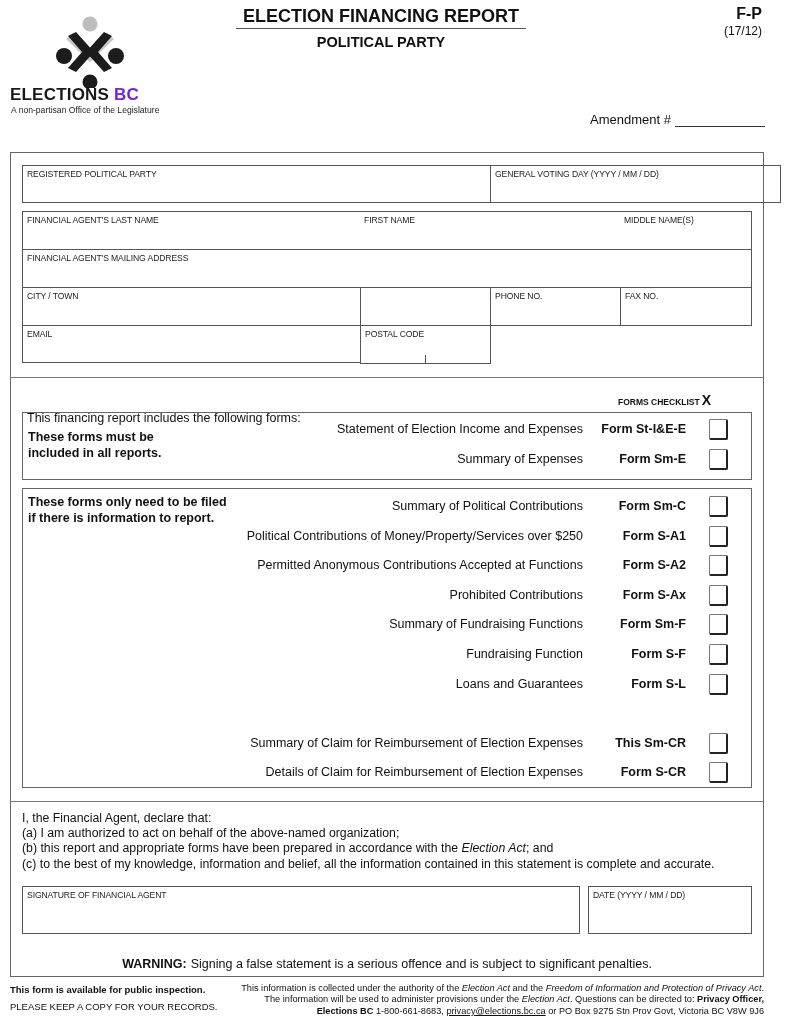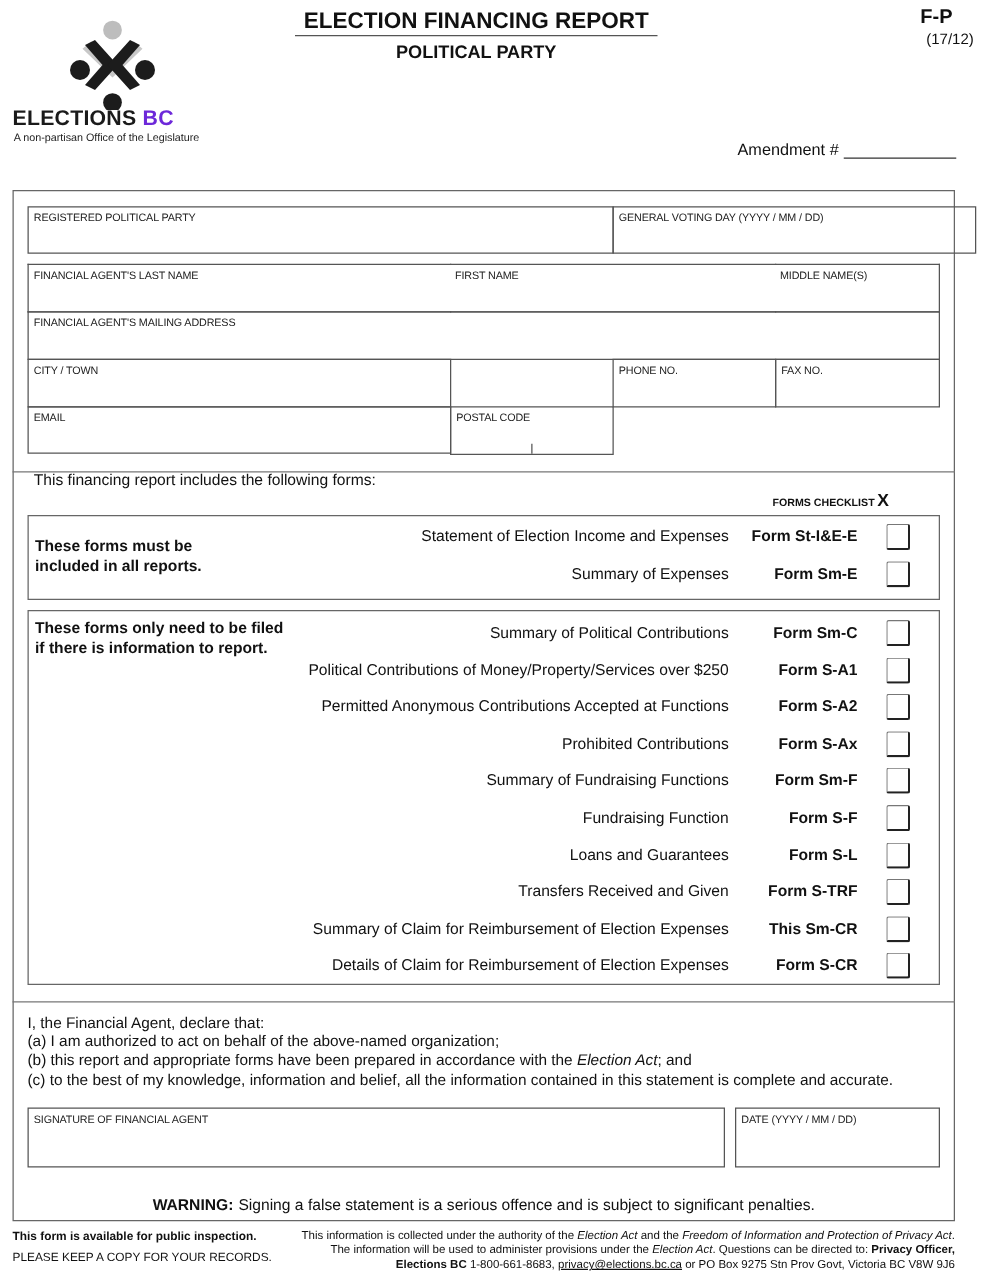--- a/index.html
+++ b/index.html
@@ -10,38 +10,38 @@
 
   
   .logo { left: 10px; top: 8px; width: 150px; height: 110px; }
   .logo-word { left: 10px; top: 85px; font-size: 17px; font-weight: bold; letter-spacing: 0.2px; color: #1a1a1a; white-space: nowrap; }
   .logo-word .bc { color: #6d28d9; font-weight: bold; margin-top: 46px; }
   .logo-tag { left: 11px; top: 105px; font-size: 8.6px; color: #222; white-space: nowrap; }
 
   .title { left: 236px; top: 6px; width: 290px; text-align: center; font-size: 18px; font-weight: bold; border-bottom: 1.5px solid #555; padding-bottom: 1px; white-space: nowrap; }
   .subtitle { left: 236px; top: 34px; width: 290px; text-align: center; font-size: 14.5px; font-weight: bold; white-space: nowrap; }
   .formcode { left: 700px; top: 5px; width: 62px; text-align: right; font-size: 16px; font-weight: bold; }
-  .formver { left: 717px; top: 24px; width: 62px; text-align: right; font-size: 12px; }
+  .formver { left: 700px; top: 24px; width: 62px; text-align: right; font-size: 12px; }
 
   .amend { left: 590px; top: 112px; font-size: 13px; white-space: nowrap; display: flex; align-items: flex-end; }
   .amend-line { display: inline-block; width: 90px; border-bottom: 1px solid #333; height: 13px; margin-left: 4px; }
 
   
   .frame { left: 10px; top: 152px; width: 754px; height: 825px; border: 1px solid #666; }
   .hdiv { left: 10px; width: 754px; height: 0; border-top: 1px solid #777; }
 
   
   .field { position: absolute; border: 1px solid #555; }
   .field-label { position: absolute; left: 4px; top: 3px; font-size: 8.6px; color: #222; white-space: nowrap; letter-spacing: -0.1px; }
   .field-input { position: absolute; left: 4px; right: 4px; bottom: 3px; height: 18px; border: none; background: transparent; font-family: "Liberation Sans", sans-serif; font-size: 12px; outline: none; }
 
   .tick { position: absolute; width: 1px; height: 8px; background: #555; }
 
   
-  .intro { left: 27px; top: 377px; font-size: 12.5px; white-space: nowrap; }
+  .intro { left: 27px; top: 411px; font-size: 12.5px; white-space: nowrap; }
   .checklist-head { left: 618px; top: 392px; font-size: 8.5px; font-weight: bold; white-space: nowrap; }
   .checklist-head .x { font-size: 14px; margin-left: 2px; }
 
   .fbox { position: absolute; left: 22px; width: 730px; border: 1px solid #666; }
   .fbox-note { position: absolute; left: 5px; font-size: 12.5px; font-weight: bold; line-height: 15.5px; }
 
   .frow { position: absolute; left: 0; width: 730px; height: 22px; }
   .frow-desc { position: absolute; right: 170px; top: 3px; font-size: 12.5px; white-space: nowrap; }
   .frow-code { position: absolute; right: 67px; top: 3px; font-size: 12.5px; font-weight: bold; white-space: nowrap; }
   .chk { position: absolute; right: 25px; top: 0; width: 19px; height: 21px; border: 1px solid #777; border-right: 2.5px solid #222; border-bottom: 2.5px solid #222; border-radius: 2px; background: #fff; cursor: pointer; }
@@ -197,25 +197,20 @@
   <div class="frow" style="top:155px;">
     <span class="frow-desc">Fundraising Function</span>
     <span class="frow-code">Form S-F</span>
     <span class="chk"></span>
   </div>
   <div class="frow" style="top:185px;">
     <span class="frow-desc">Loans and Guarantees</span>
     <span class="frow-code">Form S-L</span>
     <span class="chk"></span>
   </div>
-  <div class="frow" style="top:214px;">
-    <span class="frow-desc">Transfers Received and Given</span>
-    <span class="frow-code">Form S-TRF</span>
-    <span class="chk"></span>
-  </div>
   <div class="frow" style="top:244px;">
     <span class="frow-desc">Summary of Claim for Reimbursement of Election Expenses</span>
     <span class="frow-code">This Sm-CR</span>
     <span class="chk"></span>
   </div>
   <div class="frow" style="top:273px;">
     <span class="frow-desc">Details of Claim for Reimbursement of Election Expenses</span>
     <span class="frow-code">Form S-CR</span>
     <span class="chk"></span>
   </div>

